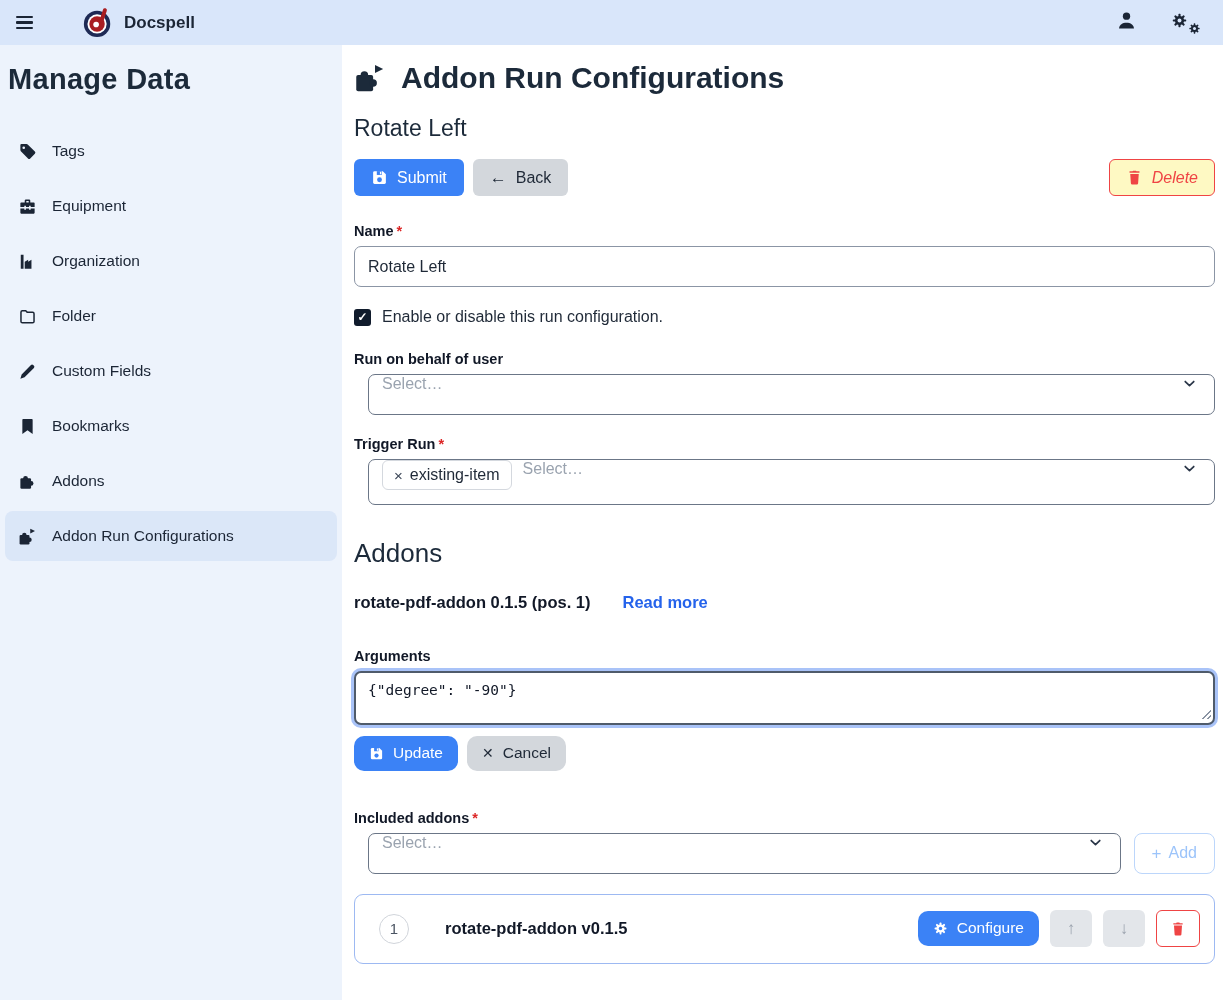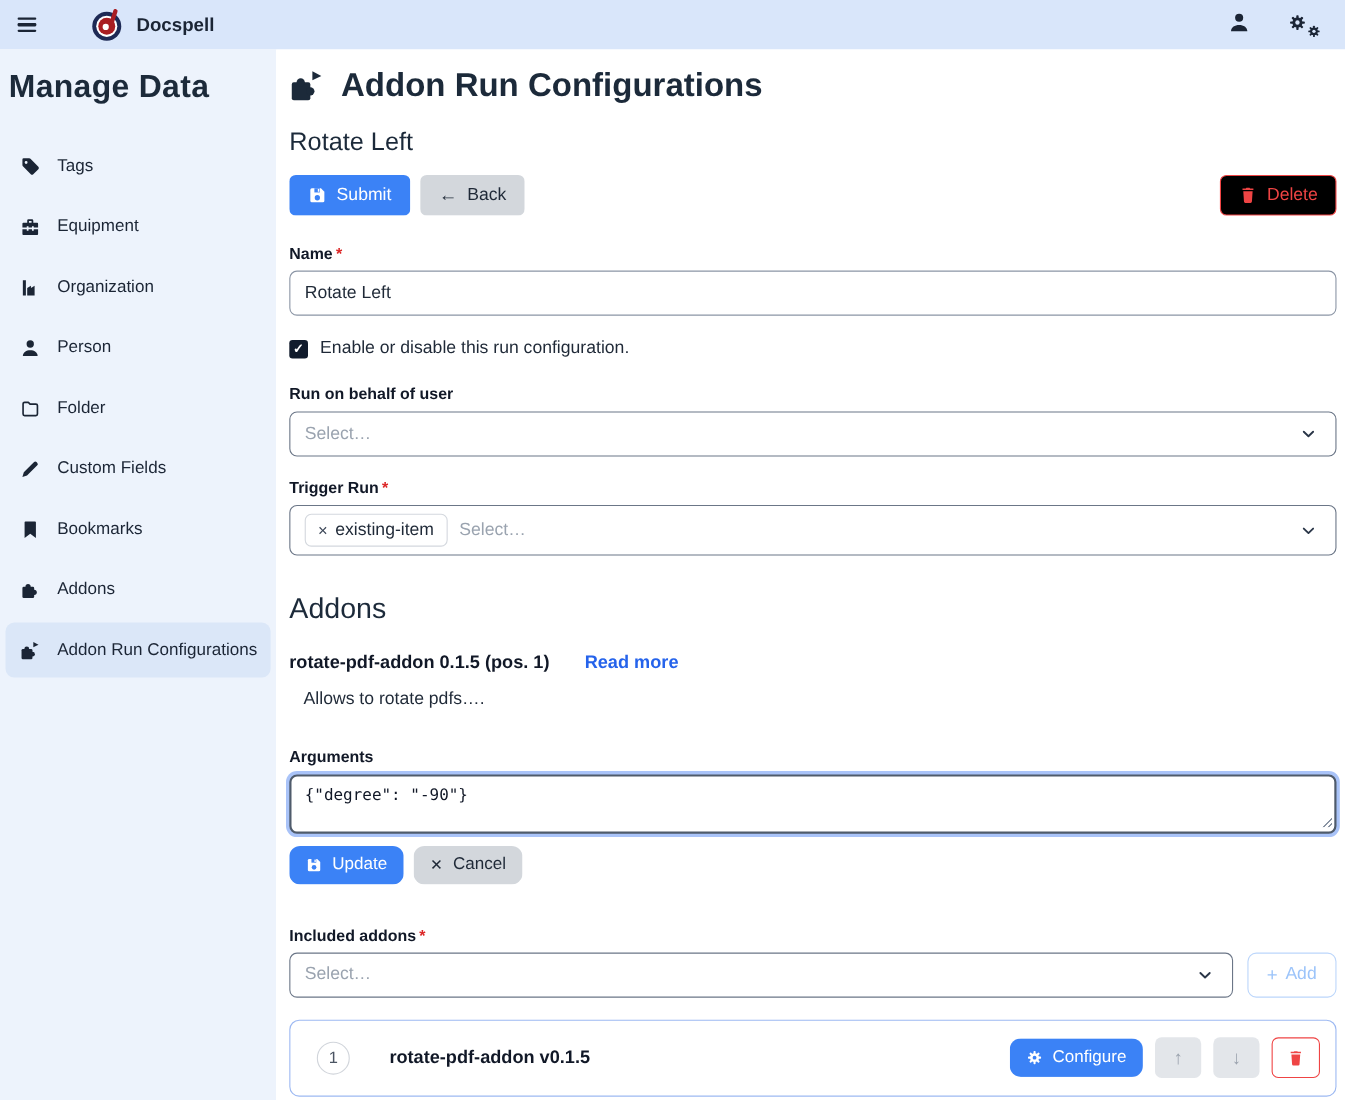--- a/index.html
+++ b/index.html
@@ -18,50 +18,50 @@
   .brand svg { width:32px; height:34px; }
   .brand-name { font-weight:bold; font-size:17px; color:var(--navy_icon); }
   .nav-right { margin-left:auto; display:flex; align-items:center; gap:34px; padding-right:6px; }
   .nav-right .person-svg { width:21px; height:21px; color:var(--navy_icon); }
   .gears { position:relative; width:30px; height:24px; color:var(--navy_icon); }
   .g1 { position:absolute; left:0; top:1px; width:17px; height:17px; }
   .g2 { position:absolute; right:0; bottom:0; width:13px; height:13px; }
 
   
   .layout { display:flex; height:955px; }
-  aside { width:251px; background:var(--sidebar_bg); padding-top:4px; flex-shrink:0; }
+  aside { width:342px; background:var(--sidebar_bg); padding-top:4px; flex-shrink:0; }
   .side-title { font-size:29px; font-weight:bold; color:var(--heading); margin:14px 8px 30px 8px; letter-spacing:.3px; }
   .sitem { display:flex; align-items:center; gap:15px; padding:15px 12px; margin:0 5px 5px 5px; border-radius:8px; font-size:15.5px; color:#1b2535; cursor:pointer; text-decoration:none; }
   .sitem.active { background:var(--active_item_bg); }
   .sic { width:20px; height:20px; display:flex; align-items:center; justify-content:center; color:var(--navy_icon); flex-shrink:0; }
   .sic svg { width:19px; height:19px; }
 
   main { flex:1; padding:14px 8px 0 12px; background:#fff; }
   .page-title { display:flex; align-items:center; gap:15px; font-size:30px; font-weight:bold; color:var(--heading); margin:2px 0 20px 0; }
   .page-title svg { width:32px; height:30px; }
   .subtitle { font-size:23px; font-weight:500; color:var(--heading); margin:0 0 17px 0; }
 
   .toolbar { display:flex; gap:9px; margin-bottom:27px; }
   .spacer { flex:1; }
   .btn { display:inline-flex; align-items:center; gap:9px; border-radius:6px; font-size:16px; padding:8px 16px; border:1px solid transparent; cursor:pointer; font-family:inherit; line-height:1.2; }
   .btn svg { width:17px; height:17px; }
   .btn-blue { background:var(--accent); color:#fff; }
   .btn-gray { background:var(--gray_btn); color:#1f2937; }
-  .btn-danger-outline { background:#000000; border-color:var(--danger); color:var(--danger); }
+  .btn-danger-outline { background:#fef9c3; border-color:var(--danger); color:var(--danger);font-style:italic; }
   .glyph { font-size:17px; line-height:1; }
 
   .flabel { display:block; font-weight:bold; font-size:14.5px; color:#111827; margin:0 0 7px 0; }
   .req { color:#dc2626; margin-left:3px; }
   .field { margin-bottom:21px; }
   .input { width:100%; height:41px; border:1px solid var(--input_border); border-radius:7px; padding:0 13px; font-size:16px; color:#1f2937; font-family:inherit; }
 
   .checkrow { display:flex; align-items:center; gap:11px; margin:2px 0 25px 0; font-size:16px; cursor:pointer; }
   .checkbox { width:17px; height:17px; border-radius:3px; background:#101b2c; color:#fff; display:flex; align-items:center; justify-content:center; font-size:12px; font-weight:bold; flex-shrink:0; }
 
-  .select { position:relative; display:flex; align-items:center; height:41px; border:1px solid var(--select_border); border-radius:7px; padding:0 44px 0 13px; font-size:16px; cursor:pointer; background:#fff; }
+  .select { position:relative; display:flex; align-items:flex-start; height:41px; border:1px solid var(--select_border); border-radius:7px; padding:0 44px 0 13px; font-size:16px; cursor:pointer; background:#fff;margin-left:14px; }
   .select .ph { color:var(--muted); }
   .select .chev { position:absolute; right:16px; width:17px; height:17px; color:#2a3648; }
   .select.tall { height:46px; }
   .chip { display:inline-flex; align-items:center; gap:7px; border:1px solid #d4d8de; border-radius:6px; padding:5px 11px; margin-right:11px; color:#1f2937; background:#fff; font-size:16px; }
   .chip .x { color:#3b4657; font-size:15px; cursor:pointer; }
 
   .addons-h { font-size:26px; font-weight:400; color:var(--heading); margin:33px 0 24px 0; }
   .addon-head { display:flex; align-items:baseline; gap:32px; margin-bottom:15px; }
   .addon-title { font-weight:bold; font-size:16.5px; color:#111827; }
   .read-more { color:var(--link); font-weight:bold; font-size:16.5px; text-decoration:none; cursor:pointer; }
@@ -165,31 +165,20 @@
         <span class="sic">
             <svg viewBox="0 0 24 24">
               <path fill="currentColor" d="M3.5 3.5H7V21H3.5V3.5ZM8.5 21v-8.6l4.3-2.5v2.5l4.2-2.5V21H8.5Z"></path>
             </svg>
           </span>
         <span>Organization</span>
       </a>
       <a class="sitem">
         <span class="sic">
             <svg viewBox="0 0 24 24">
-              <g fill="currentColor">
-                <circle cx="12" cy="7.2" r="4.2"></circle>
-                <path d="M3.5 21c.3-4.3 3.9-6.5 8.5-6.5s8.2 2.2 8.5 6.5h-17Z"></path>
-              </g>
-            </svg>
-          </span>
-        <span>Person</span>
-      </a>
-      <a class="sitem">
-        <span class="sic">
-            <svg viewBox="0 0 24 24">
               <path fill="none" stroke="currentColor" stroke-width="1.9" stroke-linejoin="round" d="M3.75 6.5c0-.97.78-1.75 1.75-1.75h4.3l2 2h6.7c.97 0 1.75.78 1.75 1.75v9.75c0 .97-.78 1.75-1.75 1.75h-13a1.75 1.75 0 0 1-1.75-1.75V6.5Z"></path>
             </svg>
           </span>
         <span>Folder</span>
       </a>
       <a class="sitem">
         <span class="sic">
             <svg viewBox="0 0 24 24">
               <path fill="currentColor" d="M3 21l1.6-5.3L16.4 3.9a2 2 0 0 1 2.8 0l.9.9a2 2 0 0 1 0 2.8L8.3 19.4 3 21Zm3.2-4.6 1.4 1.4"></path>
             </svg>
@@ -304,21 +293,20 @@
           </svg>
       </div>
     </div>
 
     <h2 class="addons-h">Addons</h2>
 
     <div class="addon-head">
       <span class="addon-title">rotate-pdf-addon 0.1.5 (pos. 1)</span>
       <a class="read-more">Read more</a>
     </div>
-    <p class="addon-desc">Allows to rotate pdfs….</p>
 
     <div class="field" style="margin-bottom:0;margin-top:36px;">
       <label class="flabel">Arguments</label>
       <div class="ta-wrap">
         <textarea class="args" spellcheck="false" style="">{"degree": "-90"}</textarea>
         <span class="resize-corner"></span>
       </div>
     </div>
 
     <div class="update-row">

